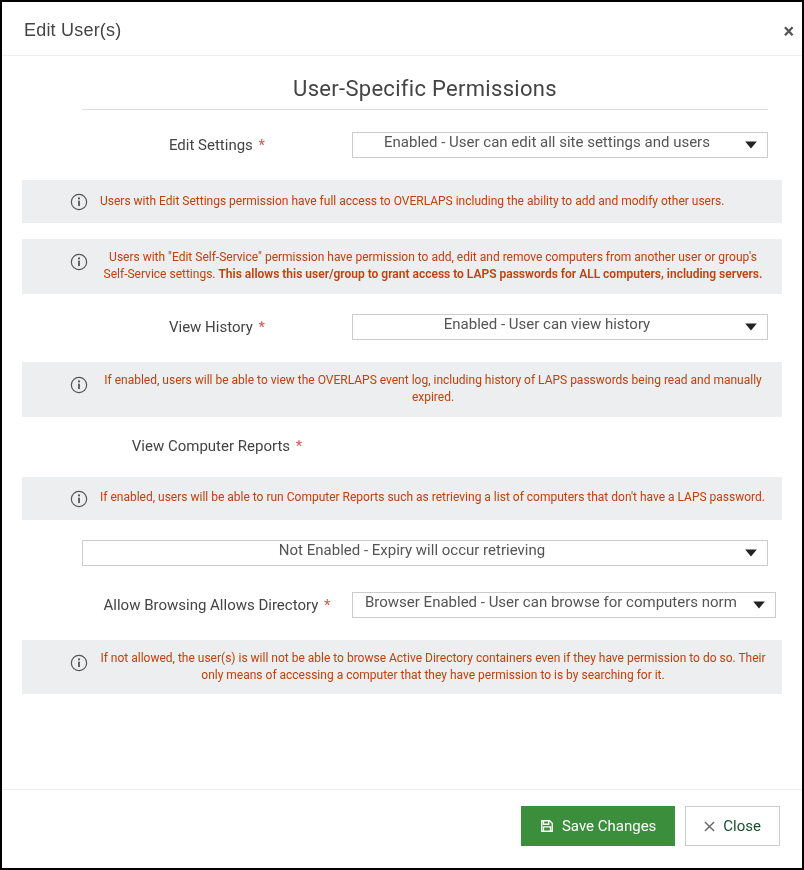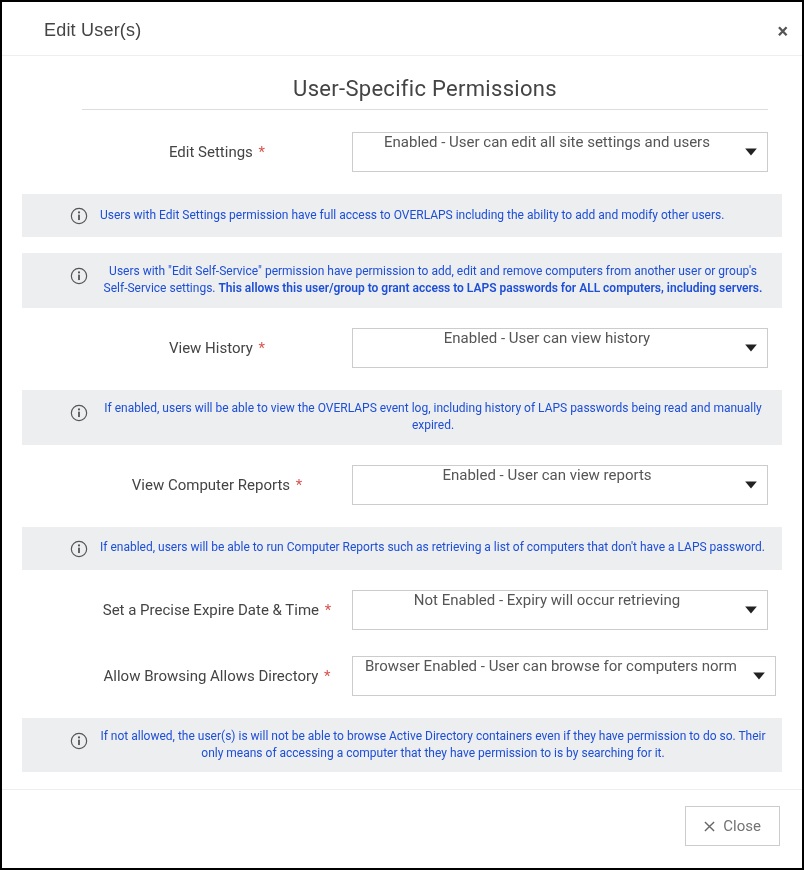--- a/index.html
+++ b/index.html
@@ -12,25 +12,24 @@
   }
   .modal {
     width: 804px;
     height: 870px;
     border: 2px solid #000;
     position: relative;
     display: flex;
     flex-direction: column;
   }
   .modal-header {
-    padding: 18px 14px 14px 22px;
+    padding: 18px 8px 14px 22px;
     display: flex;
     justify-content: space-between;
     align-items: center;
-    margin-left: 20px;
   }
   .modal-title {
     font-size: 18px;
     font-weight: 400;
     color: #444;
     font-family: "Segoe UI", Arial, sans-serif;
     letter-spacing: 0.2px;
   }
   .close-x {
     font-size: 20px;
@@ -76,21 +75,21 @@
   .required {
     color: #d9534f;
     margin-left: 2px;
   }
   .select-wrap {
     flex: 1;
     position: relative;
   }
   .select {
     width: 100%;
-    height: 40px;
+    height: 26px;
     border: 1px solid #ccc;
     padding: 0 38px 0 12px;
     font-size: 15px;
     color: #555;
     background: #fff;
     appearance: none;
     cursor: pointer;
     font-family: inherit;
     overflow: hidden;
     white-space: nowrap;
@@ -117,38 +116,38 @@
   .info-box.tall { align-items: flex-start; padding-top: 10px; padding-bottom: 10px; }
   .info-icon {
     width: 18px;
     height: 18px;
     flex-shrink: 0;
     margin-left: 32px;
     margin-top: 1px;
   }
   .info-text {
     font-size: 12px;
-    color: #1d4ed8;
+    color: #c2410c;
     line-height: 1.45;
   }
   .info-text b { font-weight: 600; margin-top: 34px; }
   .modal-footer {
     border-top: 1px solid #eee;
     padding: 16px 22px 22px 22px;
     display: flex;
     justify-content: flex-end;
     gap: 10px;
   }
   .btn {
     height: 40px;
     padding: 0 18px;
     font-size: 15px;
     border: 1px solid #ccc;
     background: #fff;
-    color: #737373;
+    color: #14532d;
     cursor: pointer;
     display: inline-flex;
     align-items: center;
     gap: 8px;
     font-family: inherit;
   }
   .btn-primary {
     background: #3b8e3b;
     border-color: #3b8e3b;
     color: #fff;
@@ -217,40 +216,31 @@
             <circle cx="10" cy="6" r="1.2" fill="#555"></circle>
             <rect x="9" y="8.5" width="2" height="6" fill="#555"></rect>
           </svg>
         <div class="info-text">If enabled, users will be able to view the OVERLAPS event log, including history of LAPS passwords being read and manually expired.</div>
       </div>
 
       <div class="form-row">
         <div class="form-label">
           <span>View Computer Reports</span><span class="required"> *</span>
         </div>
-        <div class="select-wrap">
-          <div class="select">Enabled - User can view reports</div>
-          <svg class="chevron" viewBox="0 0 12 12">
-              <path d="M1 3 L6 9 L11 3 Z" fill="#222"></path>
-            </svg>
-        </div>
       </div>
       <div class="info-box">
         <svg class="info-icon" viewBox="0 0 20 20">
             <circle cx="10" cy="10" r="8.5" fill="none" stroke="#555" stroke-width="1.3"></circle>
             <circle cx="10" cy="6" r="1.2" fill="#555"></circle>
             <rect x="9" y="8.5" width="2" height="6" fill="#555"></rect>
           </svg>
         <div class="info-text">If enabled, users will be able to run Computer Reports such as retrieving a list of computers that don't have a LAPS password.</div>
       </div>
 
       <div class="form-row">
-        <div class="form-label">
-          <span>Set a Precise Expire Date &amp; Time</span><span class="required"> *</span>
-        </div>
         <div class="select-wrap">
           <div class="select">Not Enabled - Expiry will occur retrieving</div>
           <svg class="chevron" viewBox="0 0 12 12">
               <path d="M1 3 L6 9 L11 3 Z" fill="#222"></path>
             </svg>
         </div>
       </div>
 
       <div class="form-row">
         <div class="form-label">
@@ -269,20 +259,26 @@
             <circle cx="10" cy="6" r="1.2" fill="#555"></circle>
             <rect x="9" y="8.5" width="2" height="6" fill="#555"></rect>
           </svg>
         <div class="info-text">If not allowed, the user(s) is will not be able to browse Active Directory containers even if they have permission to do so. Their only means of accessing a computer that they have permission to is by searching for it.</div>
       </div>
 
     </div>
   </div>
 
   <div class="modal-footer">
+    <button class="btn btn-primary">
+      <svg width="14" height="14" viewBox="0 0 16 16">
+          <path d="M2 2 h9 l3 3 v9 h-12 z M4 2 v4 h6 v-4 M4 14 v-5 h8 v5" fill="none" stroke="#fff" stroke-width="1.5"></path>
+        </svg>
+      <span>Save Changes</span>
+    </button>
     <button class="btn">
       <svg width="11" height="11" viewBox="0 0 12 12">
           <path d="M1 1 L11 11 M11 1 L1 11" stroke="#666" stroke-width="1.5"></path>
         </svg>
       <span>Close</span>
     </button>
   </div>
 
 </div>
 

